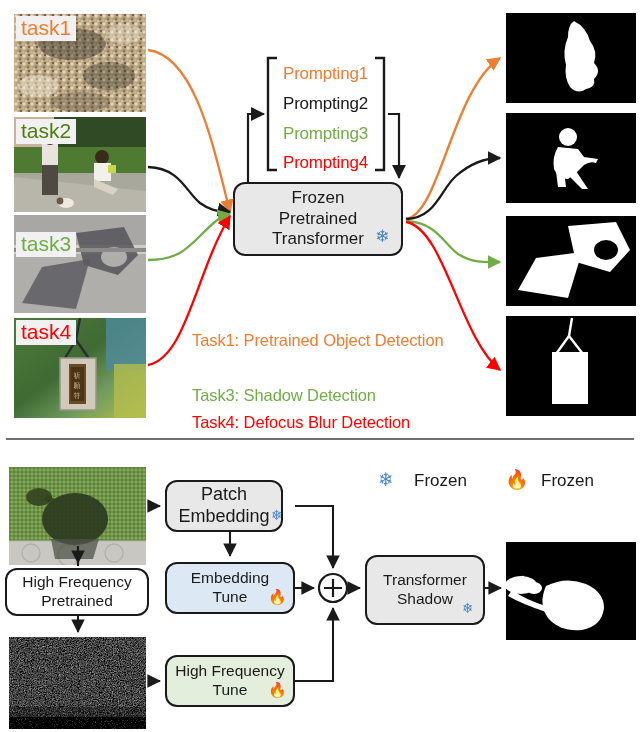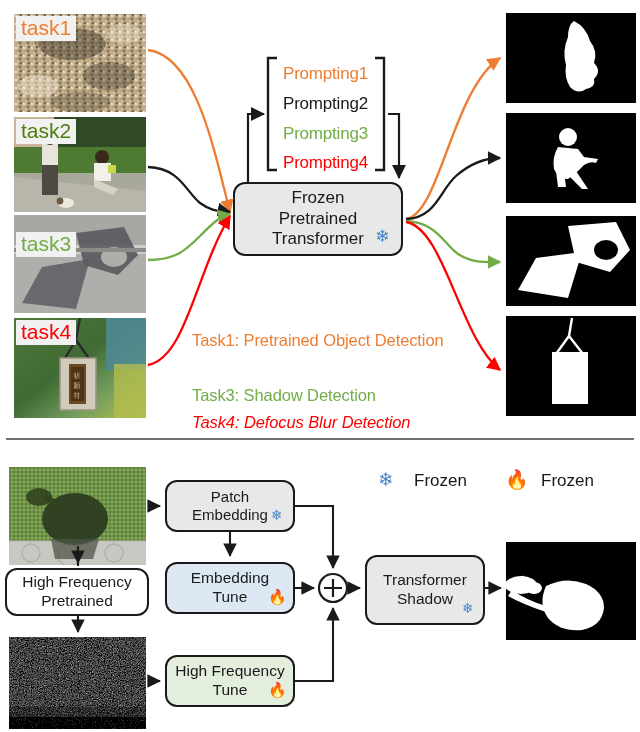--- a/index.html
+++ b/index.html
@@ -197,21 +197,21 @@
     <div>
       <span class="lbl">Frozen</span>
       <span class="lbl">Pretrained</span>
       <span class="lbl">Transformer</span>
     </div>
   </div>
   <span class="abs snow" style="left:375px; top:228px; font-size:17px; line-height:17px;">❄</span>
 
   <span class="task-line" style="left:192px; top:330px; color:#ed7d31;">Task1: Pretrained Object Detection</span>
   <span class="task-line" style="left:192px; top:385px; color:#70ad47;text-align:right;">Task3: Shadow Detection</span>
-  <span class="task-line" style="left:192px; top:412px; color:#ff0000;font-style:italic;">Task4: Defocus Blur Detection</span>
+  <span class="task-line" style="left:192px; top:412px; color:#ff0000;">Task4: Defocus Blur Detection</span>
 
   <div class="mask" style="left:506px; top:13px; width:130px; height:90px;">
     <svg class="inner" viewBox="0 0 130 90" preserveAspectRatio="none">
       <rect width="130" height="90" fill="#000"></rect>
       <path d="M68 8 Q80 14 84 28 Q92 38 88 50 Q96 58 88 66 Q90 74 80 76
                Q72 82 64 74 Q58 64 60 52 Q56 38 62 24 Q62 12 68 8 Z" fill="#fff"></path>
     </svg>
   </div>
   <div class="mask" style="left:506px; top:113px; width:130px; height:90px;">
     <svg class="inner" viewBox="0 0 130 90" preserveAspectRatio="none">
@@ -293,21 +293,21 @@
             <feFuncB type="linear" slope="1.5" intercept="-0.85"></feFuncB>
           </feComponentTransfer>
         </filter>
       </defs>
       <rect width="137" height="92" fill="#000"></rect>
       <rect width="137" height="72" filter="url(#noisef)" opacity="0.95"></rect>
       <rect y="72" width="137" height="20" filter="url(#noisef2)" opacity="0.8"></rect>
     </svg>
   </div>
 
-  <div class="rbox" style="left:165px; top:480px; width:130px; height:52px; background:#e8e8e8; font-size:15px;">
+  <div class="rbox" style="left:165px; top:480px; width:118px; height:52px; background:#e8e8e8; font-size:18px;">
     <div>
       <span class="lbl">Patch</span>
       <span class="lbl">Embedding</span>
     </div>
   </div>
   <span class="abs snow" style="left:271px; top:508px; font-size:14px; line-height:14px;">❄</span>
 
   <div class="rbox" style="left:165px; top:562px; width:130px; height:52px; background:#dce9f5; font-size:15.5px;">
     <div>
       <span class="lbl">Embedding</span>

